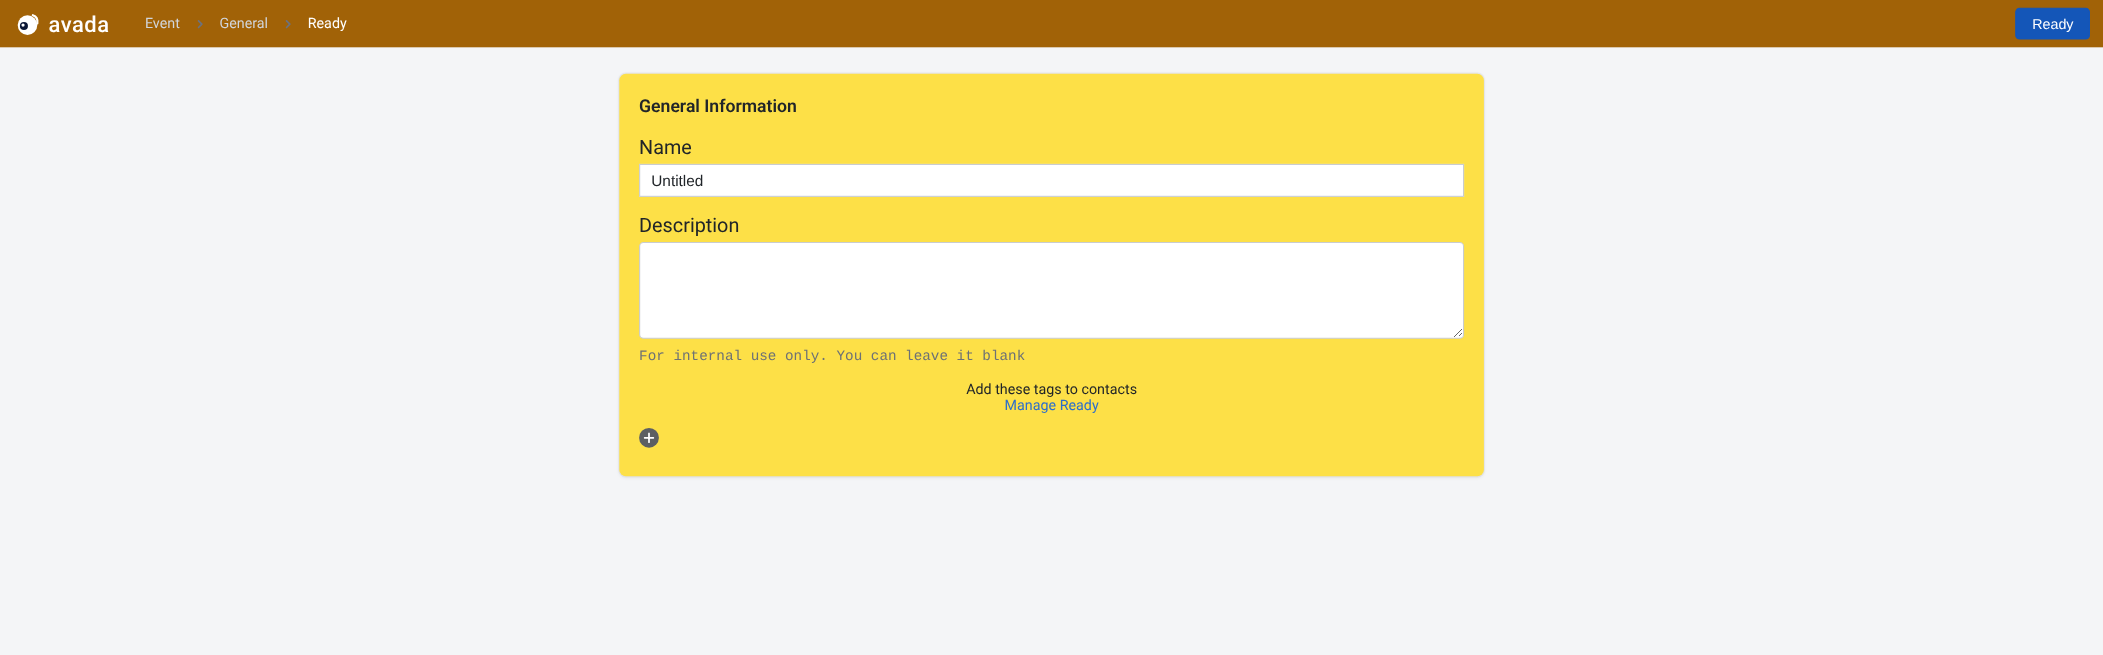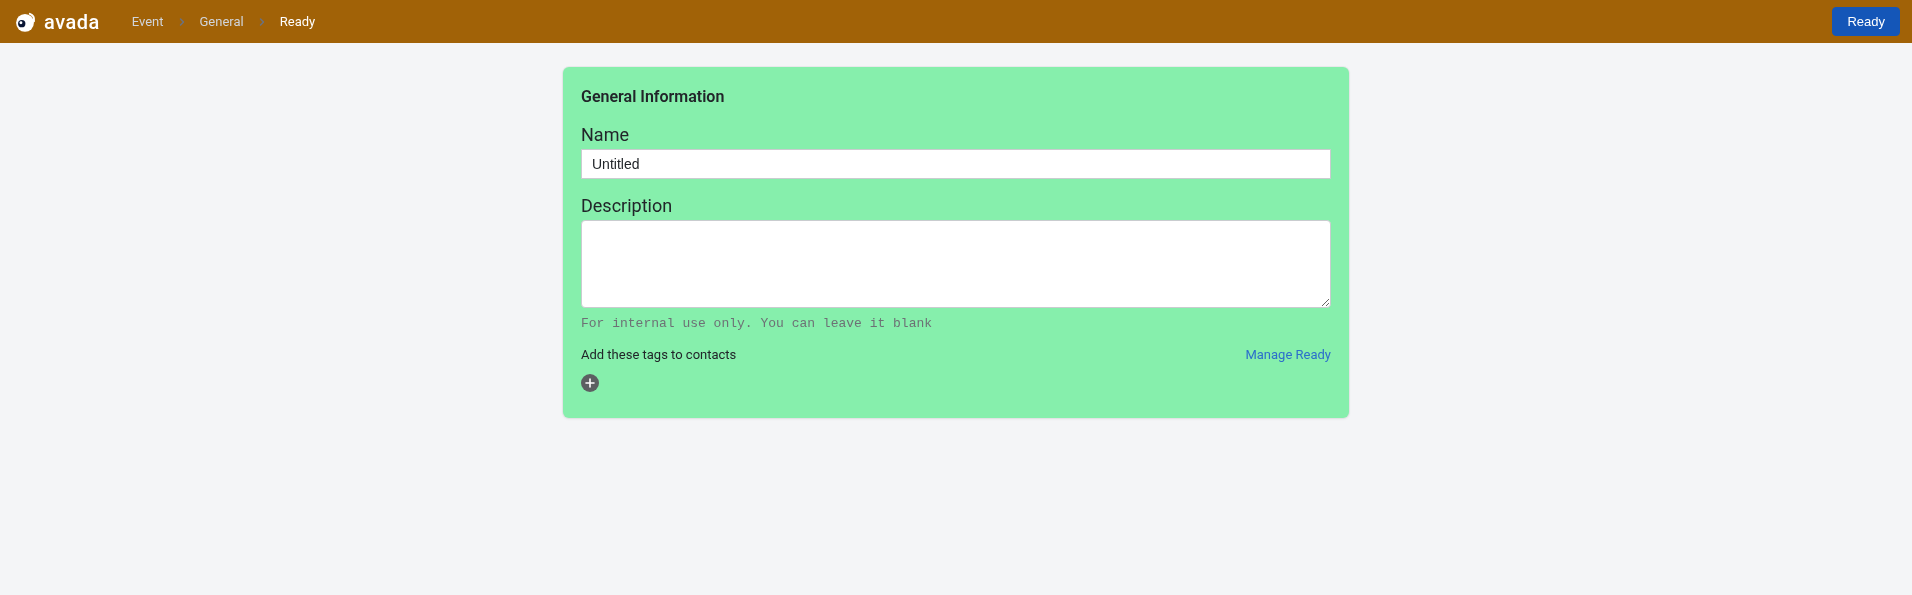--- a/index.html
+++ b/index.html
@@ -72,21 +72,21 @@
       border-radius: 4px;
       font-size: 13px;
       cursor: pointer;
     }
     .content {
       display: flex;
       justify-content: center;
       padding: 24px 16px;
     }
     .card {
-      background: #86efac;
+      background: #fde047;
       border-radius: 6px;
       width: 786px;
       padding: 20px 18px 26px 18px;
       box-shadow: 0 0 0 1px rgba(63,63,68,0.05), 0 1px 3px rgba(63,63,68,0.08);
     }
     .card-title {
       font-size: 16px;
       font-weight: 600;
       color: #212529;
       margin-bottom: 18px;
@@ -126,20 +126,21 @@
       color: #6d7175;
       margin-top: 4px;
       font-family: Liberation Mono, monospace;
     }
     .tags-row {
       display: flex;
       justify-content: space-between;
       align-items: center;
       margin-top: 14px;
       margin-bottom: 12px;
+      flex-direction: column;
     }
     .tags-label {
       font-size: 13px;
       color: #212529;
     }
     .manage-tags {
       font-size: 13px;
       color: #2c6ecb;
       cursor: pointer;
       text-decoration: none;

